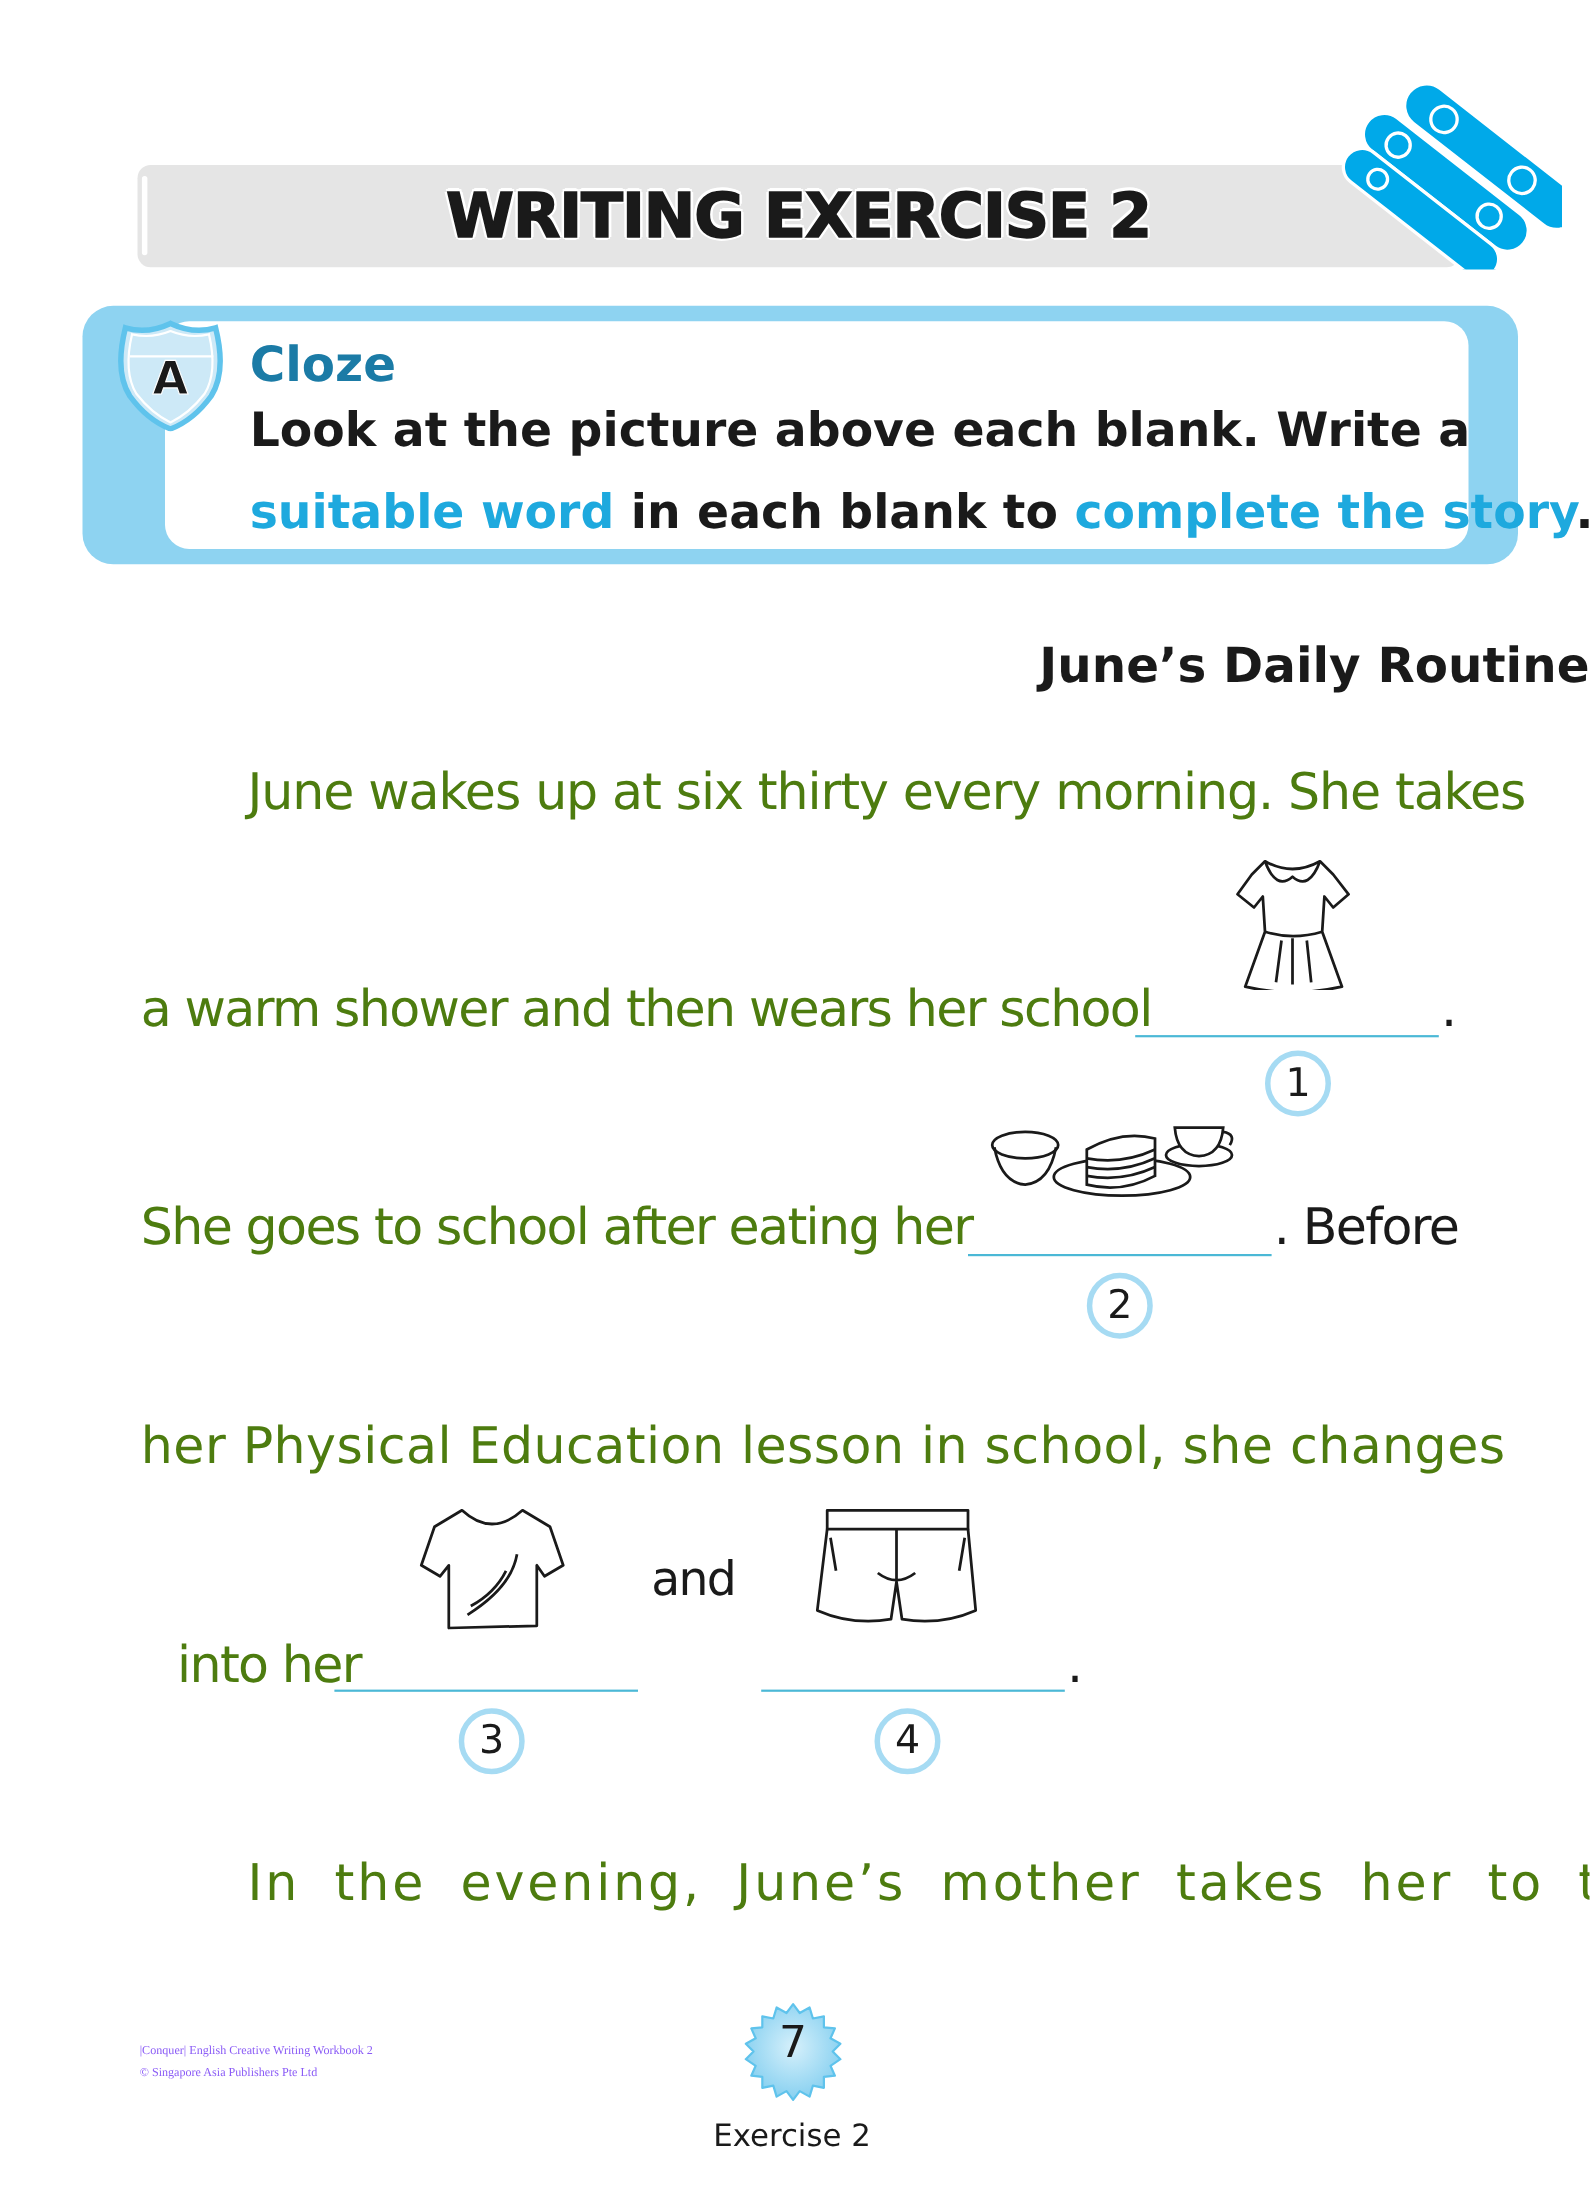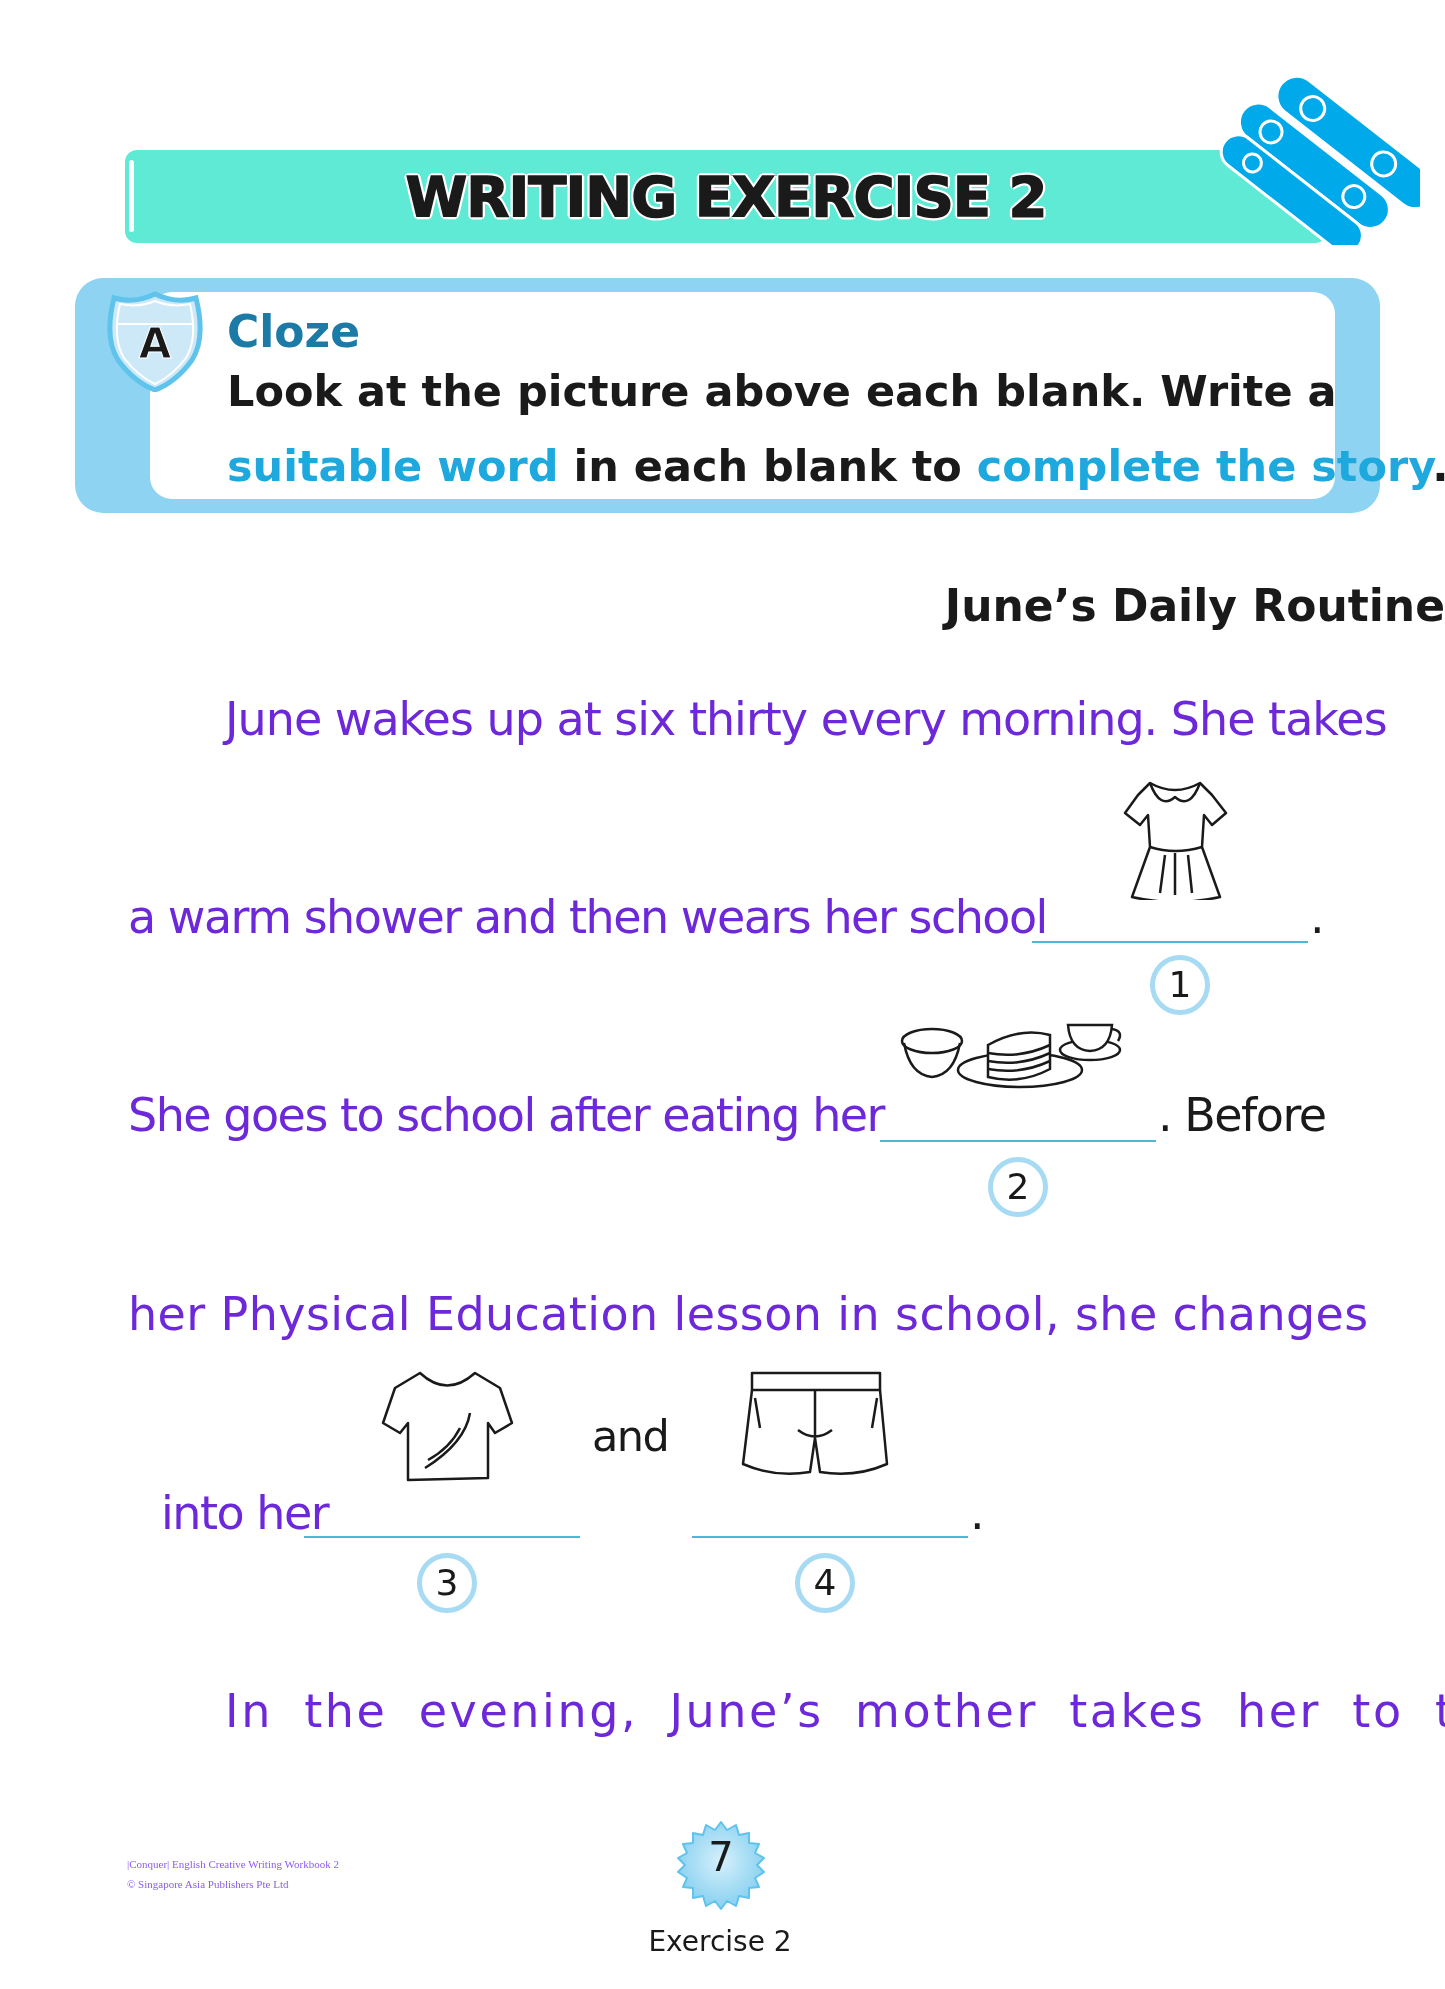--- a/index.html
+++ b/index.html
@@ -1,21 +1,21 @@
 <!DOCTYPE html>
 <html><head>
 <meta charset="utf-8">
 <style>
   html, body { margin: 0; padding: 0; background: #ffffff; }
   body { width: 1445px; height: 1989px; position: relative; overflow: hidden;
          font-family: "DejaVu Sans", sans-serif; color: #1a1a1a; }
   .abs { position: absolute; }
 
   
-  .title-bar { left: 125px; top: 150px; width: 1202px; height: 93px; background: #5eead4;
+  .title-bar { left: 125px; top: 150px; width: 1202px; height: 93px; background: #e5e5e5;
                border-radius: 12px; }
   .title-bar .hl { position: absolute; left: 4px; top: 10px; width: 5px; height: 72px;
                    background: #fff; border-radius: 3px; }
   .title-text { position: absolute; left: 0; right: 0; top: 14px; text-align: center;
                 font-family: "DejaVu Sans", sans-serif; font-weight: bold; font-size: 56px;
                 letter-spacing: -1px; color: #1a1a1a;
                 -webkit-text-stroke: 1.5px #1a1a1a;
                 text-shadow: 3px 0 0 #fff, -3px 0 0 #fff, 0 3px 0 #fff, 0 -3px 0 #fff,
                              2px 2px 0 #fff, -2px -2px 0 #fff, 2px -2px 0 #fff, -2px 2px 0 #fff; }
   .boards { left: 1215px; top: 55px; width: 205px; height: 190px; }
@@ -29,21 +29,21 @@
   .cloze { left: 227px; top: 306px; font-weight: bold; font-size: 44px; color: #1b7ba6; }
   .instr { left: 227px; width: 1088px; font-weight: bold; font-size: 43px; color: #1a1a1a;
            text-align: justify; text-align-last: justify; white-space: nowrap; }
   .instr .hl { color: #1ea9de; }
   .instr1 { top: 366px; }
   .instr2 { top: 424px; margin-top: 17px; }
 
   
   .story-title { left: 0; width: 1445px; top: 580px; text-align: right; font-weight: bold;
                  font-size: 44px; color: #1a1a1a; }
-  .line { left: 128px; width: 1187px; font-size: 46px; color: #6d28d9; white-space: nowrap;
+  .line { left: 128px; width: 1187px; font-size: 46px; color: #4d7c0f; white-space: nowrap;
           font-family: "DejaVu Sans", sans-serif; letter-spacing: -1.5px; transform-origin: left; }
   .indent { padding-left: 97px; width: 1090px; }
   .blank { position: absolute; height: 0; border-top: 2px solid #4bb8d6; }
   .num { position: absolute; width: 50px; height: 50px; border: 5px solid #a6dbf3;
          border-radius: 50%; text-align: center; line-height: 50px; font-size: 36px;
          color: #1a1a1a; font-family: "DejaVu Sans", sans-serif; }
   .pic { position: absolute; }
 
   
   .foot-text { left: 127px; font-family: "Liberation Serif", serif; font-size: 11px; color: #8b5cf6; }

